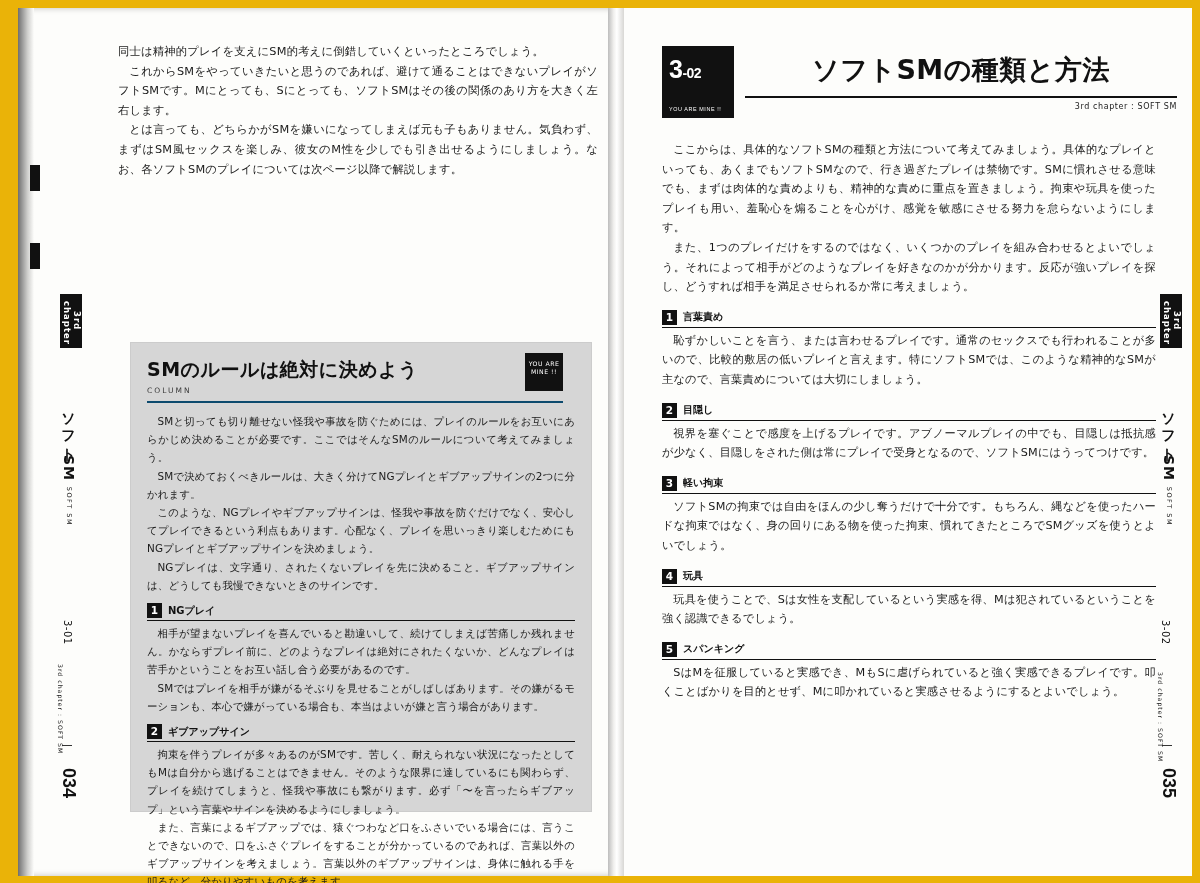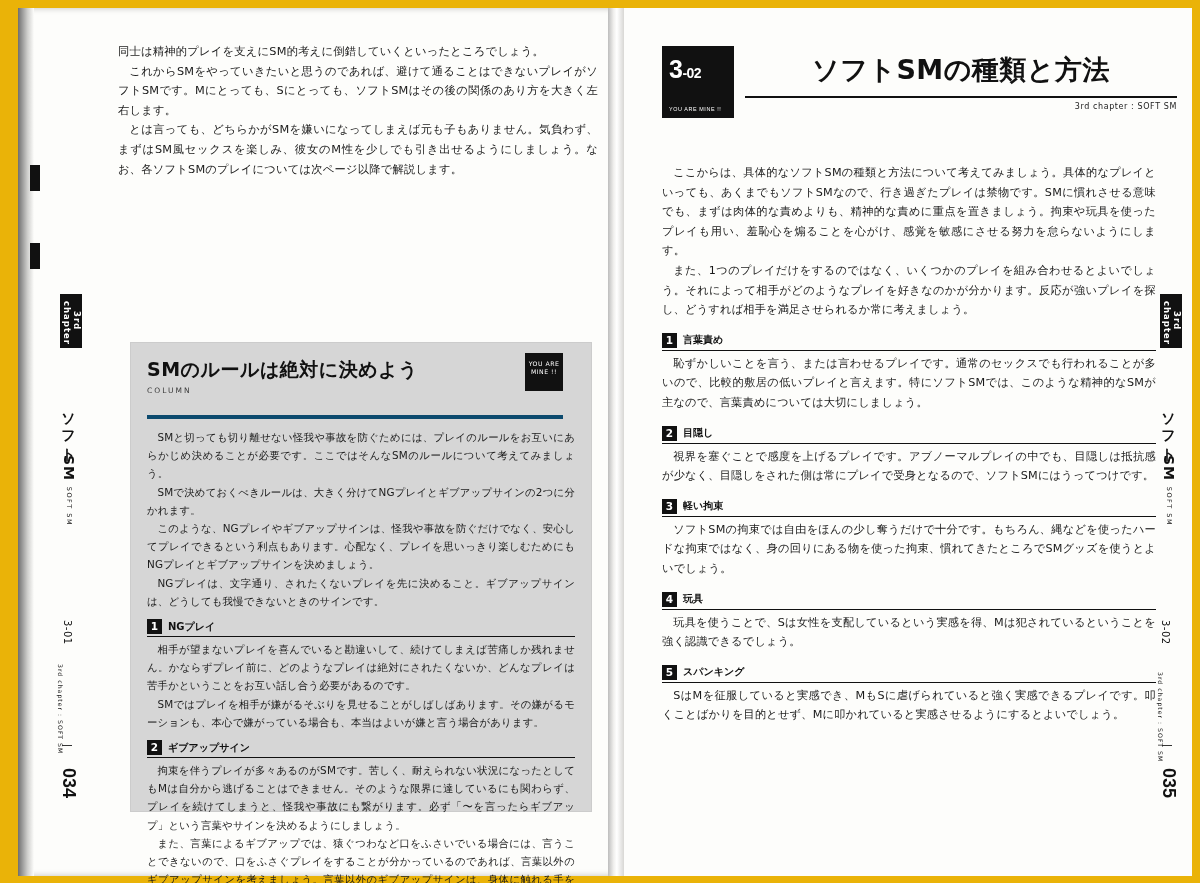--- a/index.html
+++ b/index.html
@@ -65,22 +65,22 @@
   .col-box {
     position: absolute;
     left: 130px; top: 342px;
     width: 462px; height: 470px;
     background: #d6d6d6;
     border: 1px solid #cccccc;
   }
   .col-head {
     position: relative;
     margin: 14px 28px 0 16px;
-    padding-bottom: 20px;
-    border-bottom: 4px solid #0c4a6e;
+    padding-bottom: 6px;
+    border-bottom: 2px solid #0c4a6e;
   }
   .col-head h2 {
     margin: 0;
     font-size: 19px;
     font-weight: bold;
     letter-spacing: .5px;
     color: #111;
   }
   .col-head .sub {
     font-size: 7.5px;
@@ -155,21 +155,21 @@
     border-bottom: 2px solid #111;
   }
   .righttitle .sub {
     margin-top: 4px;
     font-size: 8px;
     letter-spacing: .6px;
     color: #222;
   }
   .right-col {
     position: absolute;
-    left: 662px; top: 140px; width: 494px; margin-top: 23px;
+    left: 662px; top: 140px; width: 494px;
   }
   .right-col .numhead { margin-top: 13px; }
   .right-col p.body { font-size: 11.2px; line-height: 19.6px; }
 
   
   .vtab {
     position: absolute;
     background: #111; color: #fff;
     width: 22px;
     text-align: center;

